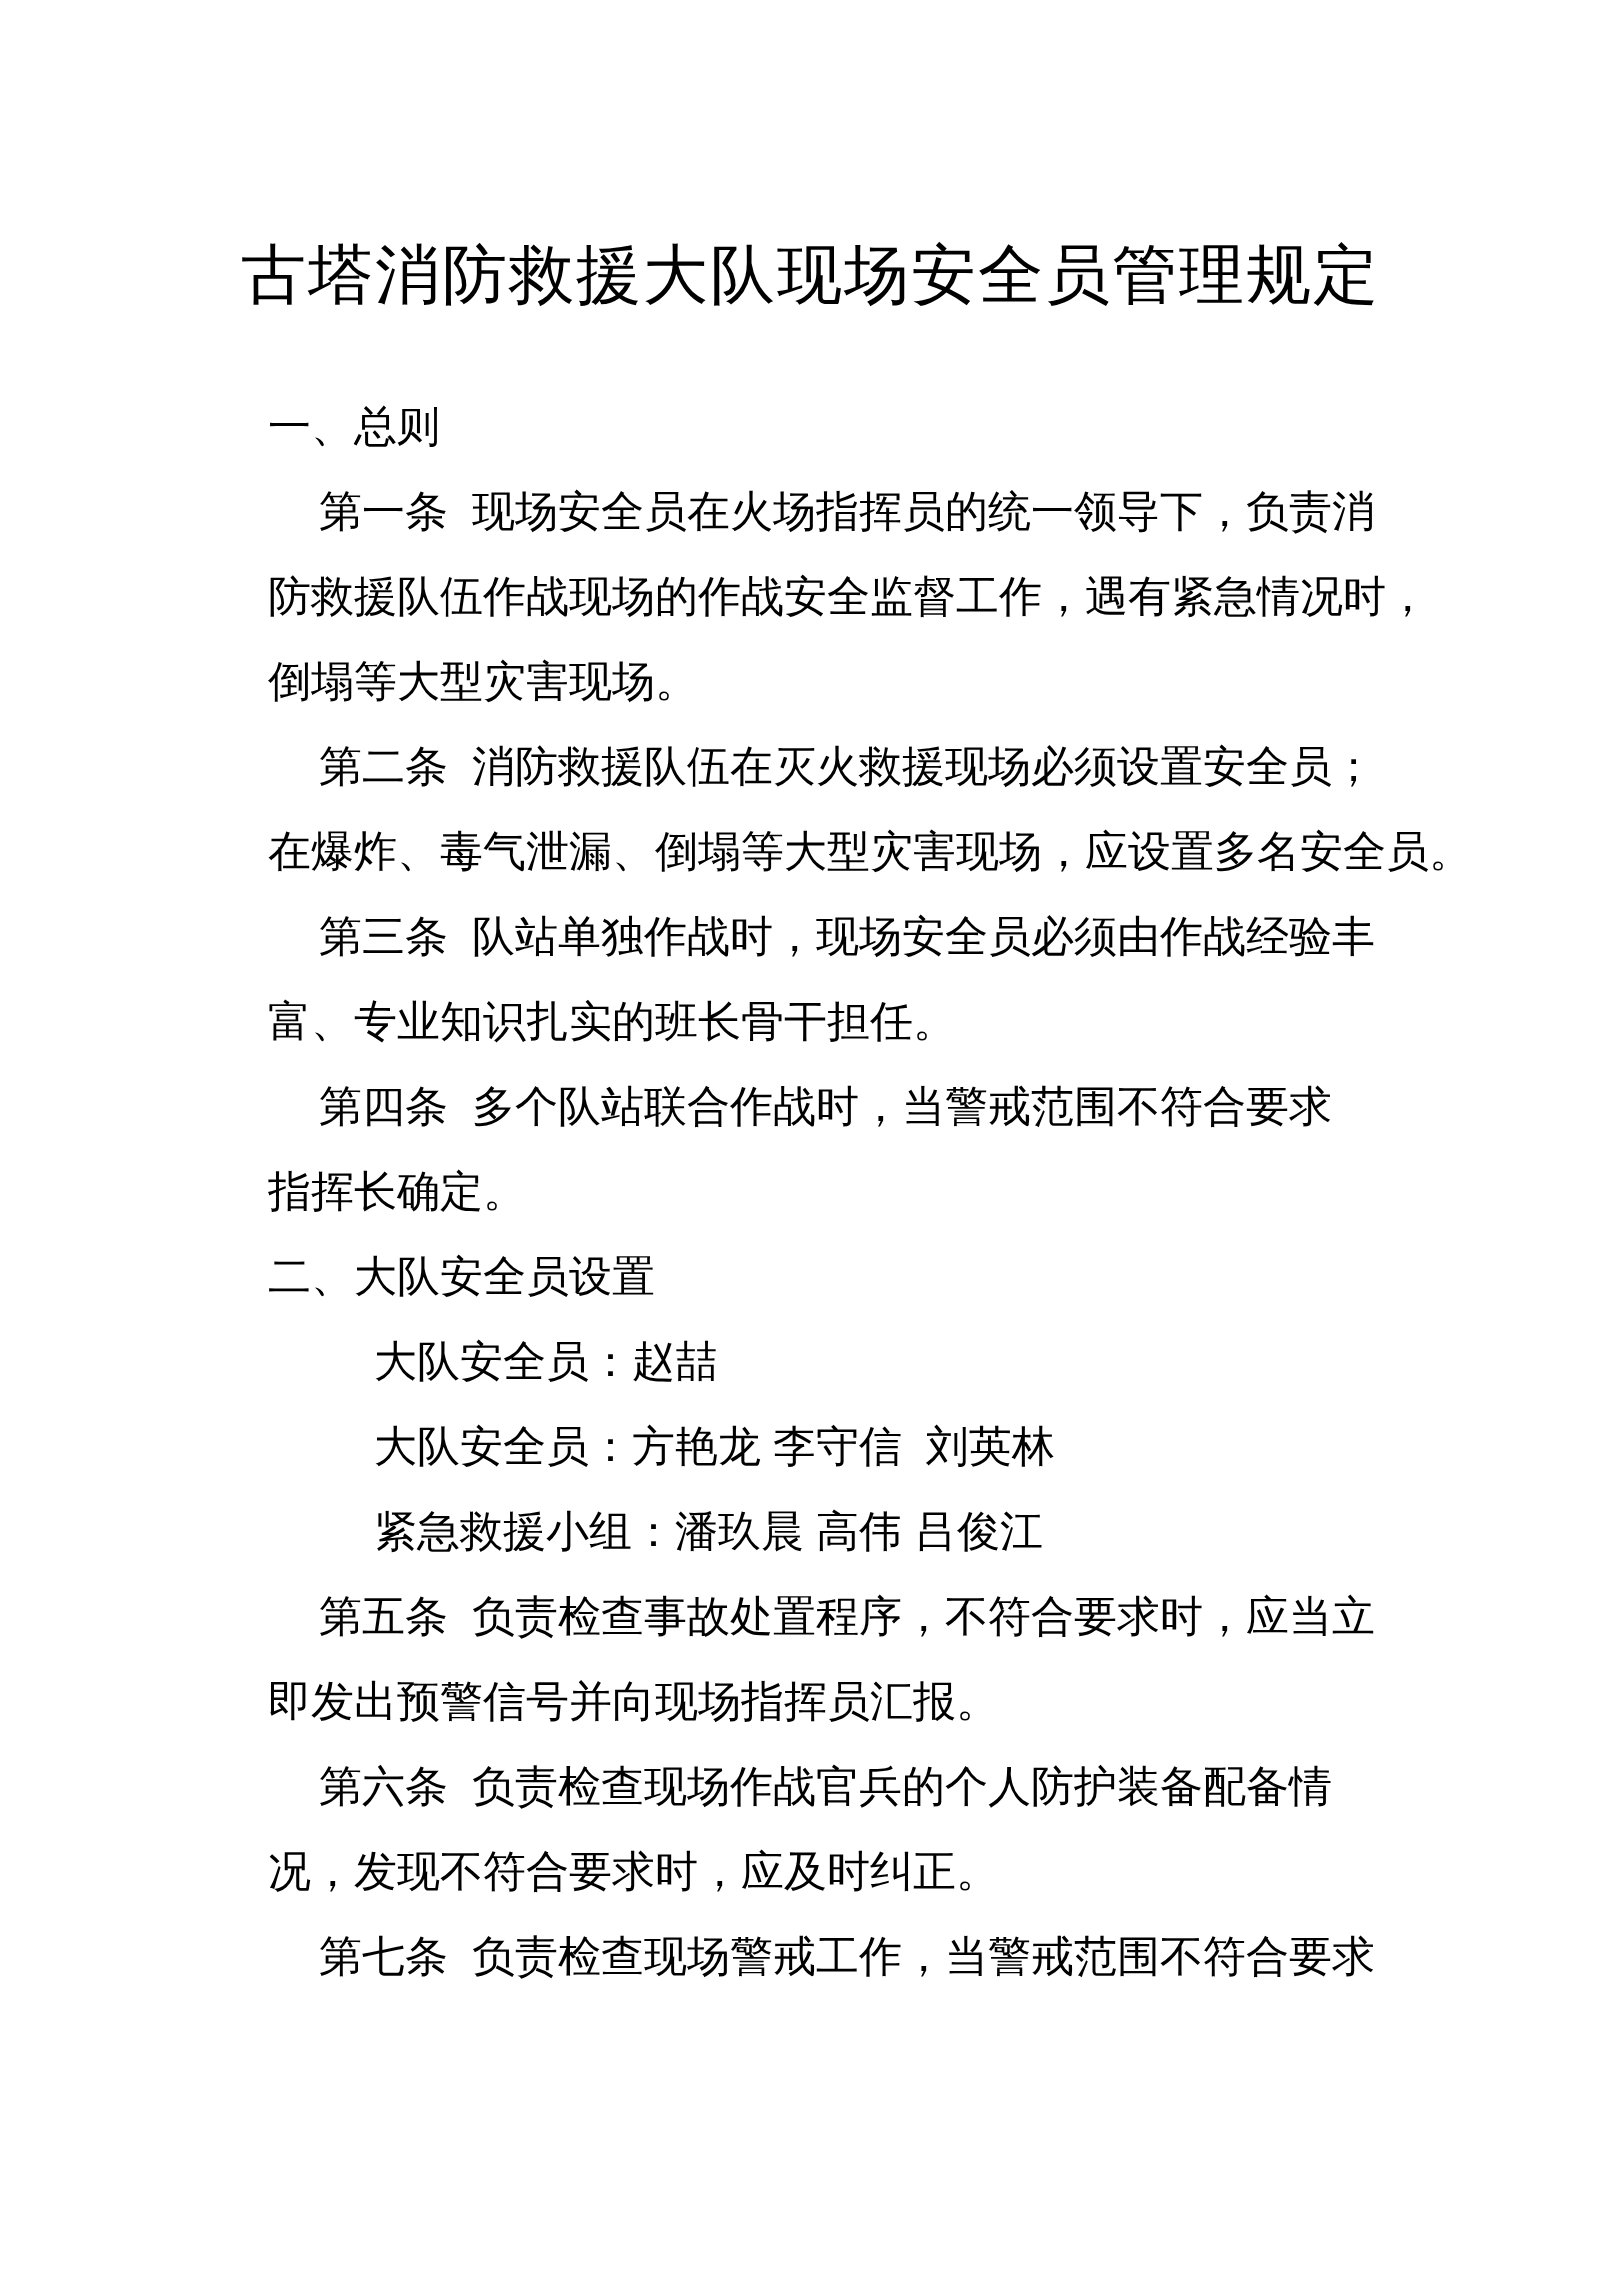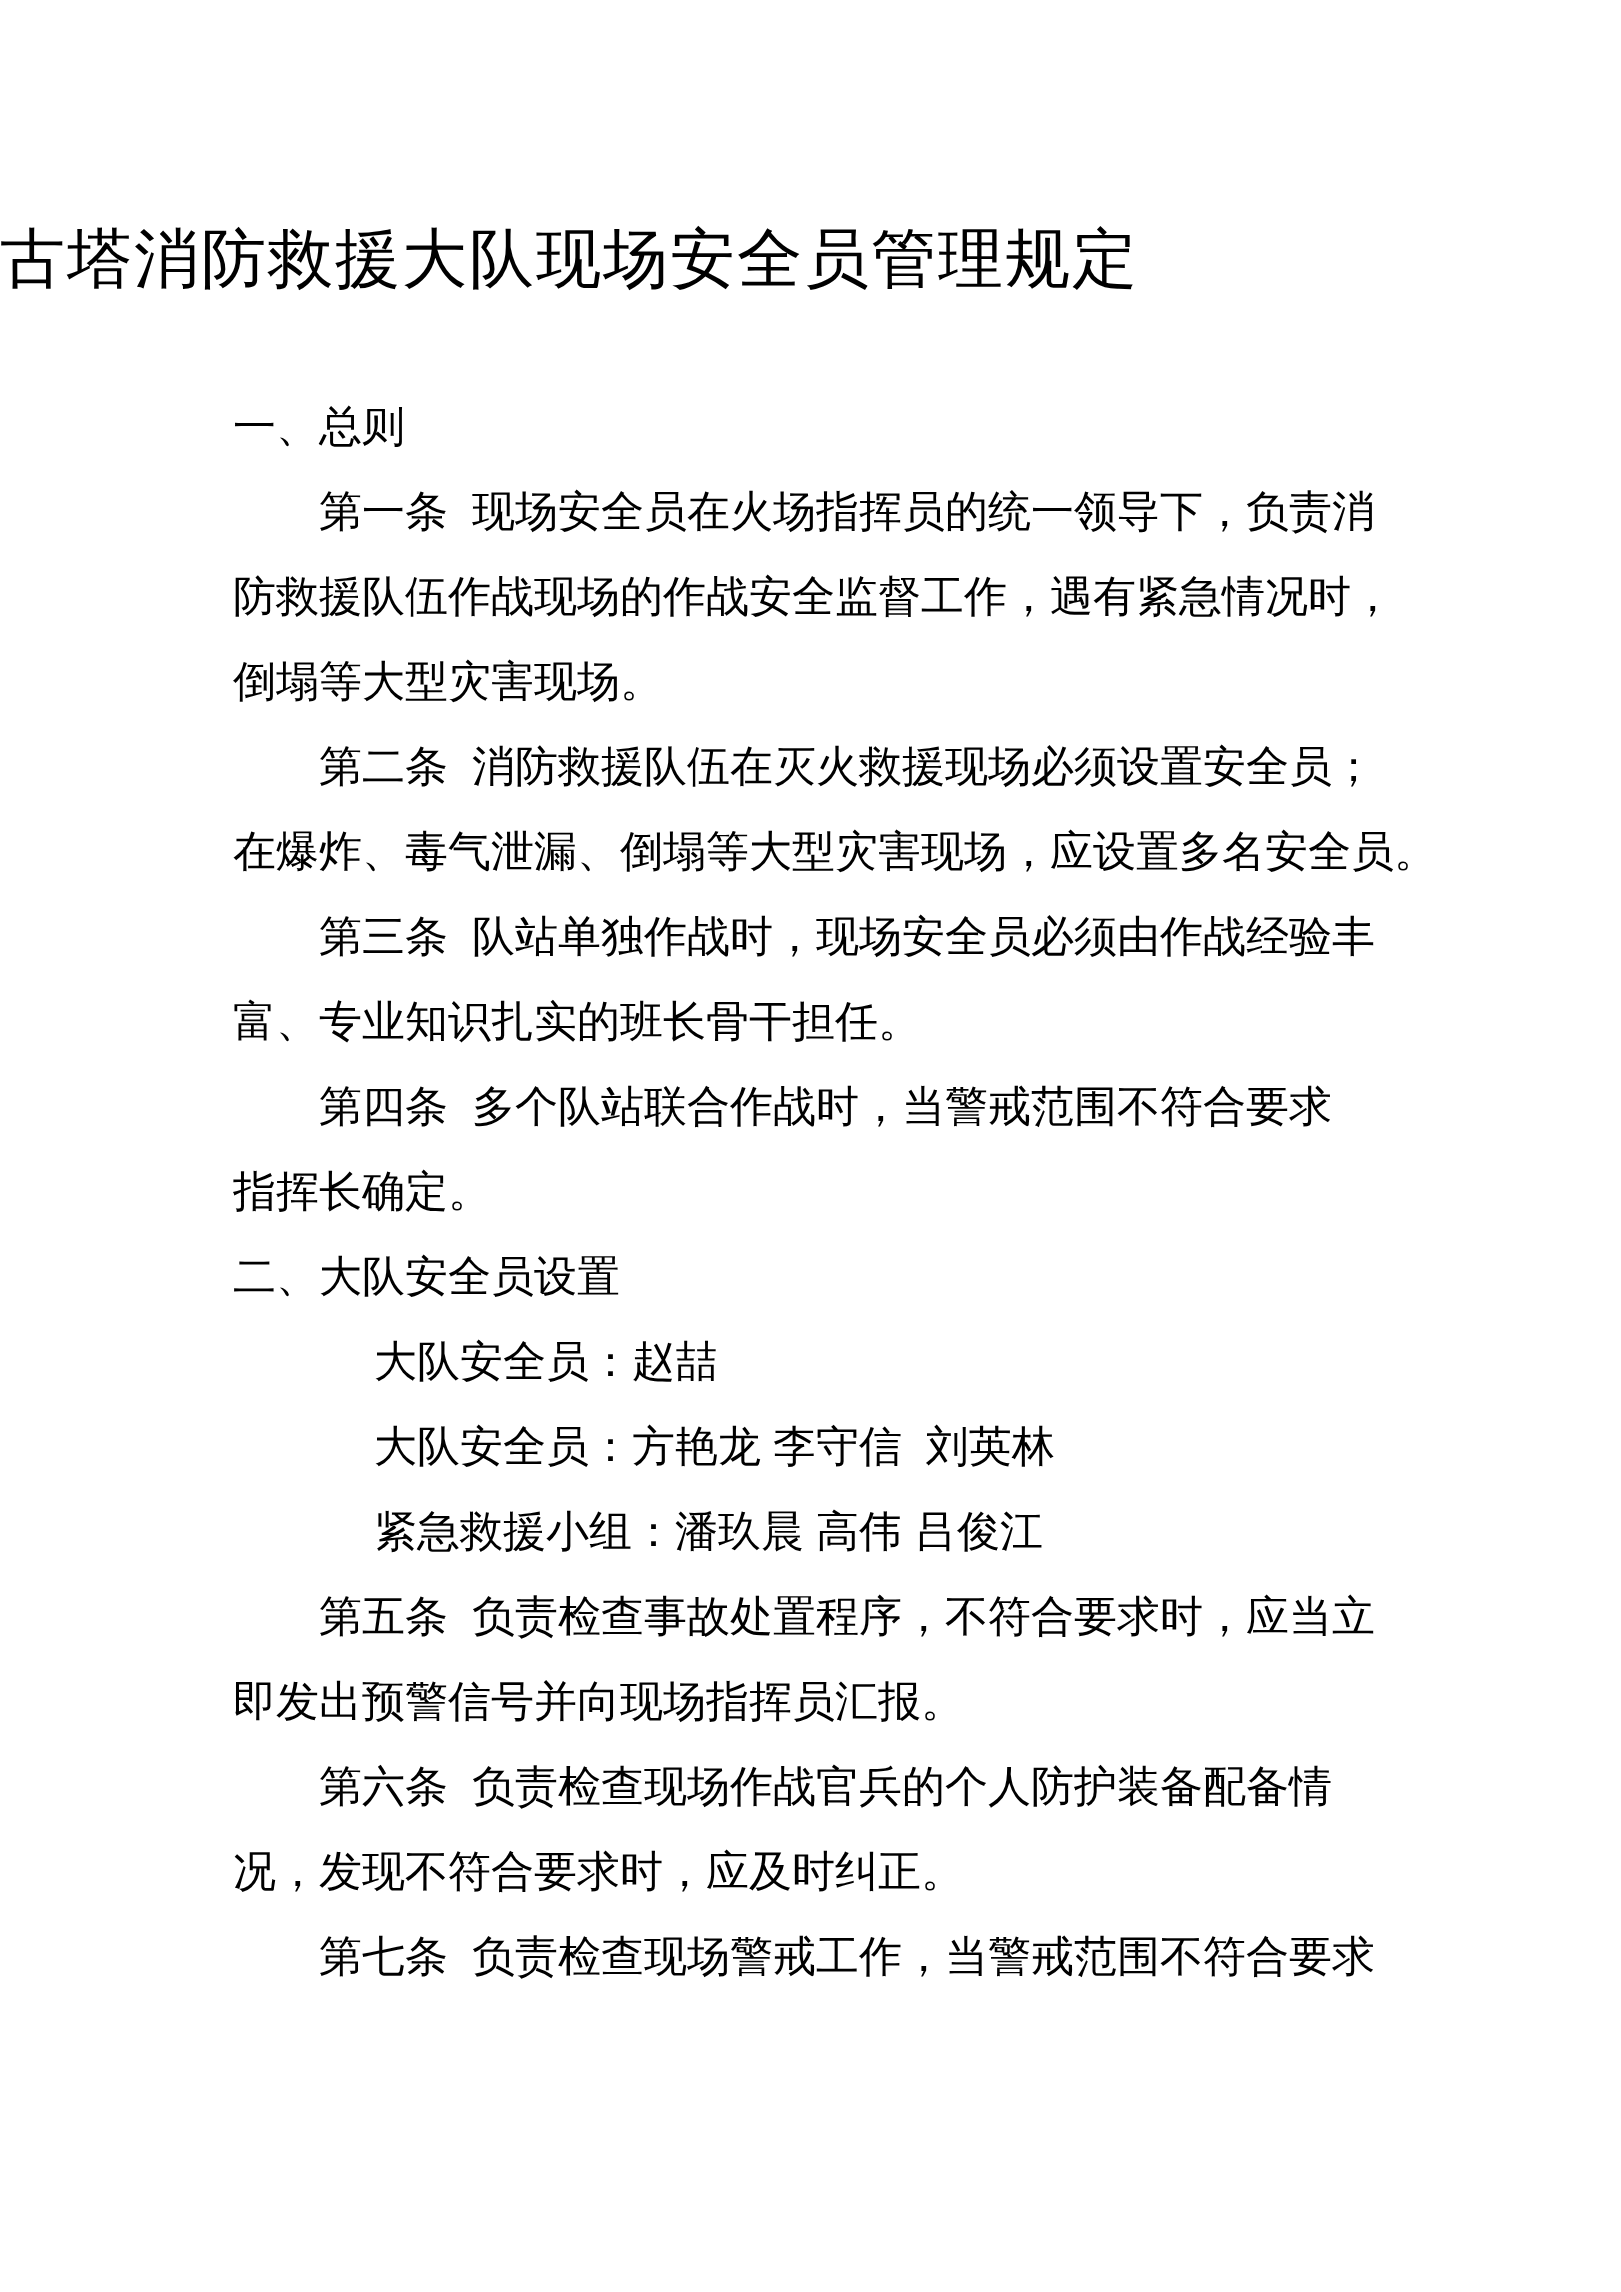--- a/index.html
+++ b/index.html
@@ -14,43 +14,43 @@
     background: #ffffff;
     color: #000000;
     font-family: "Liberation Sans", "DejaVu Sans", sans-serif;
     overflow: hidden;
   }
   .doc-title {
     position: absolute;
     top: 210px;
     left: 0;
     right: 0;
-    margin: 0;
-    text-align: left;
+    margin: 16px;
+    text-align: center;
     font-size: 65px;
     line-height: 98px;
     font-weight: 400;
     letter-spacing: 2px;
     white-space: pre;
   }
   .doc-body {
     position: absolute;
     top: 384px;
     left: 233px;
     width: 1155px;
   }
   .line {
     height: 85px;
     line-height: 85px;
     font-size: 43px;
     font-weight: 400;
     white-space: pre;
     letter-spacing: 0;
   }
-  .indent-none  { padding-left: 0; }
+  .indent-none  { padding-left: 0; margin-left: 35px; }
   .indent-para  { padding-left: 86px; }   
   .indent-names { padding-left: 141px; }  
 </style>
 </head>
 <body>
 
 <div class="page">
   <h1 class="doc-title">古塔消防救援大队现场安全员管理规定</h1>
 
   <div class="doc-body">

